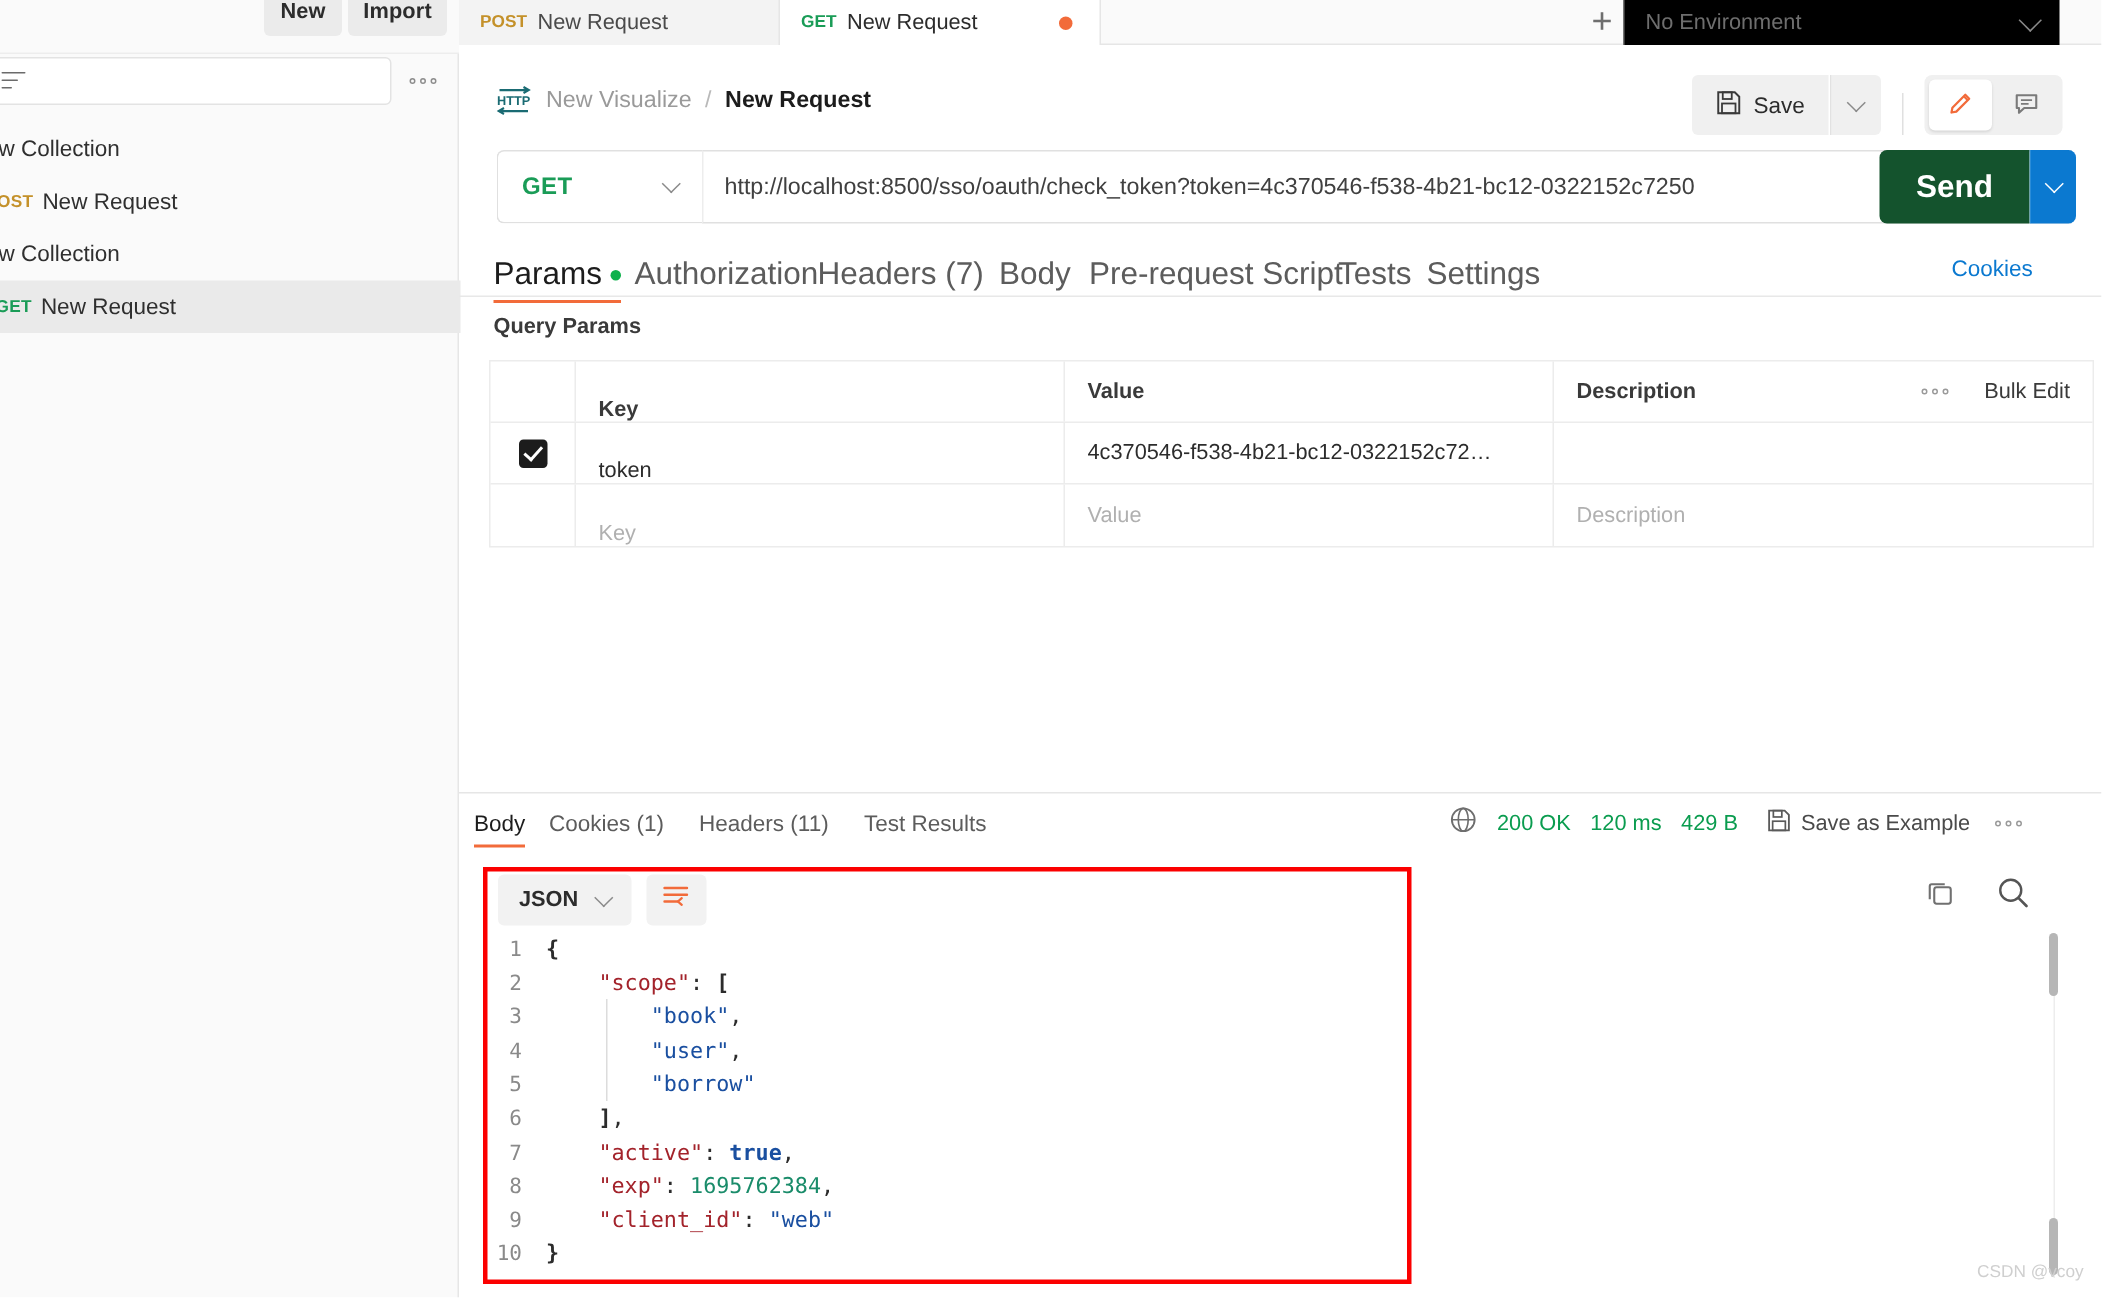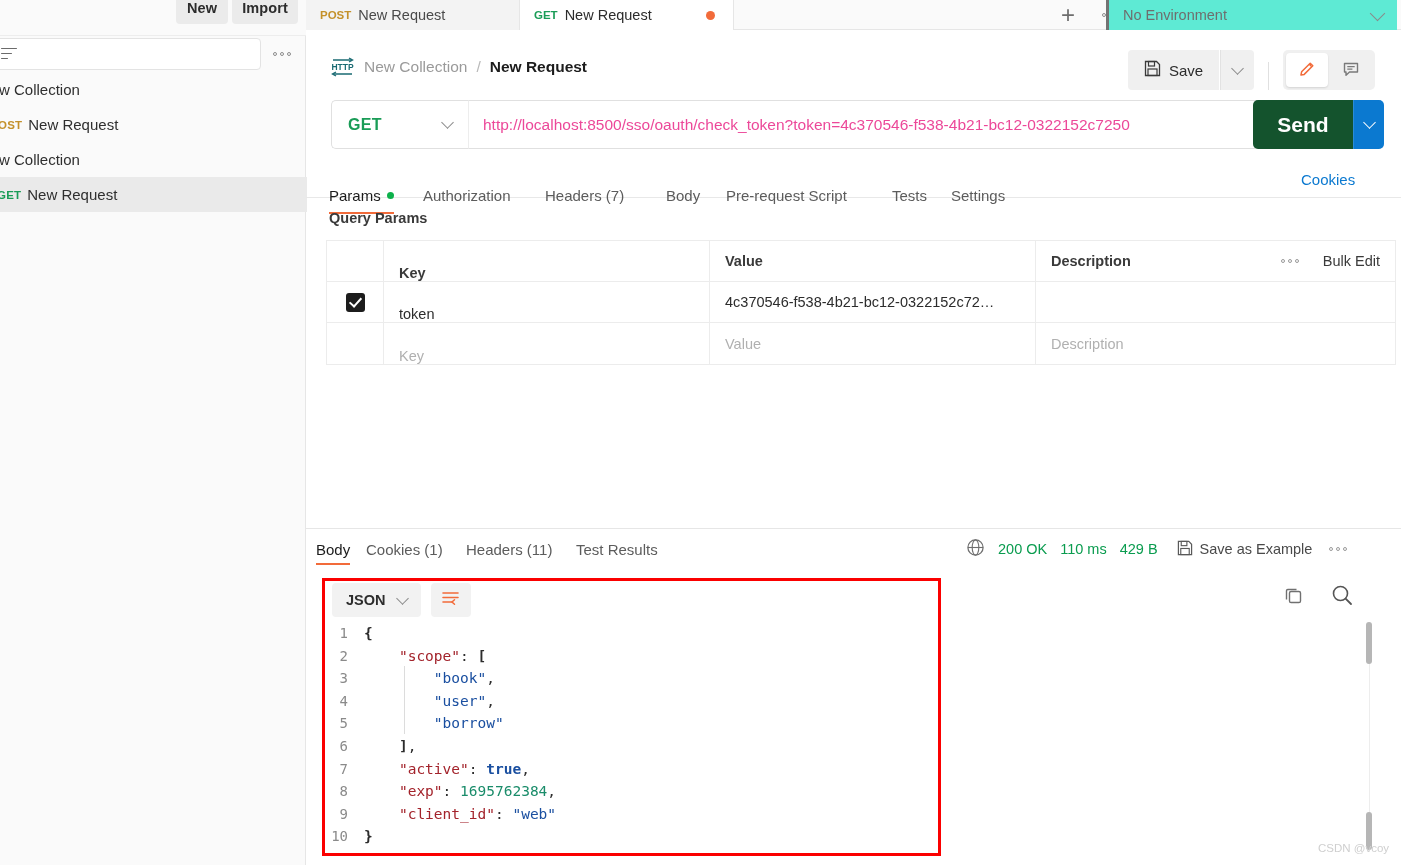--- a/index.html
+++ b/index.html
@@ -45,21 +45,21 @@
   }
   .filter-icon i:nth-child(1){ top: 0;  width: 16px; }
   .filter-icon i:nth-child(2){ top: 5px; width: 11px; }
   .filter-icon i:nth-child(3){ top: 10px; width: 7px; }
   .sb-dots {
     position: absolute; left: 268px; top: 6px; width: 28px; height: 20px;
     display: flex; align-items: center; justify-content: center; gap: 3px; cursor: pointer;
   }
   .sb-dots span { width: 4px; height: 4px; border-radius: 50%; border: 1px solid #8d8d8d; }
 
-  .sb-list { position: absolute; left: 0; top: 72px; width: 307px; }
+  .sb-list { position: absolute; left: 0; top: 82px; width: 307px; }
   .sb-row {
     position: relative; height: 35px; display: flex; align-items: center;
     padding-left: 0; cursor: pointer; font-size: 15px; color: #2f2f2f;
   }
   .sb-row.selected { background: #eaeaea; }
   .sb-row .meth {
     font-size: 11.5px; font-weight: 700; letter-spacing: .2px;
     margin-right: 6px; white-space: nowrap;
   }
   .meth-post { color: #c4912a; }
@@ -88,23 +88,23 @@
     position: absolute; left: 745px; top: 0; width: 34px; height: 30px;
     display: flex; align-items: center; justify-content: center; cursor: pointer;
     color: #6e6e6e; font-size: 24px; font-weight: 300; line-height: 1;
   }
   .tab-dots {
     position: absolute; left: 788px; top: 0; width: 34px; height: 30px;
     display: flex; align-items: center; justify-content: center; gap: 3px; cursor: pointer;
   }
   .tab-dots span { width: 4px; height: 4px; border-radius: 50%; border: 1px solid #8d8d8d; }
   .env-wrap {
-    position: absolute; left: 800px; top: 0; width: 291px; height: 30px;
-    border-left: 3px solid #737373; display: flex; align-items: center;
-    padding: 0 14px; cursor: pointer; background:#5eead4;
+    position: absolute; left: 776px; top: 0; width: 291px; height: 30px;
+    border-left: 1px solid #737373; display: flex; align-items: center;
+    padding: 0 14px; cursor: pointer; background:#000000;
   }
   .env-name { font-size: 14.5px; color: #6e6e6e; flex: 1; }
   .chev { width: 11px; height: 11px; border-right: 1.6px solid #8a8a8a; border-bottom: 1.6px solid #8a8a8a;
           transform: rotate(45deg); margin-bottom: 4px; }
 
   
   .req-head { position: absolute; left: 306px; top: 40px; width: 1095px; height: 60px; background:#fff; }
   .breadcrumb { position: absolute; left: 25px; top: 16px; display: flex; align-items: center; gap: 9px; }
   .http-ico { width: 24px; height: 22px; position: relative; }
   .bc-coll { font-size: 15.5px; color: #9a9a9a; cursor: pointer; }
@@ -131,42 +131,42 @@
   
   .urlbar { position: absolute; left: 331px; top: 100px; width: 1050px; height: 49px; display: flex; }
   .method-box {
     width: 137px; height: 49px; border: 1px solid #e0e0e0; border-right: none;
     border-radius: 5px 0 0 5px; background: #fff; display: flex; align-items: center;
     padding: 0 16px; cursor: pointer;
   }
   .method-name { font-size: 16px; color: #1a9c57; font-weight: 600; flex: 1; letter-spacing: .3px; }
   .url-input {
     flex: 1; height: 49px; border: 1px solid #e0e0e0; border-left: 1px solid #ededed; background: #fff;
-    font-size: 15.5px; color: #ec4899; padding: 0 14px; outline: none;
+    font-size: 15.5px; color: #404040; padding: 0 14px; outline: none;
     font-family: "Liberation Sans", sans-serif;
   }
   .send-btn {
     width: 100px; height: 49px; background: #14532d; color: #fff; border: none;
     border-radius: 5px 0 0 5px; font-size: 21px; font-weight: 700; cursor: pointer;
     display:flex; align-items:center; justify-content:center;
   }
   .send-caret {
     width: 31px; height: 49px; background: #0b79d0; border: none; border-left: 1px solid #2a8cd8;
     border-radius: 0 5px 5px 0; cursor: pointer; display:flex; align-items:center; justify-content:center;
   }
   .send-wrap { position: absolute; left: 1253px; top: 100px; display:flex; }
 
   
   .rtabs {
     position: absolute; left: 306px; top: 160px; width: 1095px; height: 38px;
     border-bottom: 1px solid #e8e8e8;
   }
   .rtab {
-    position: absolute; top: 16px; height: 38px; display: flex; align-items: center; gap: 6px;
-    font-size: 15px; color: #5c5c5c; cursor: pointer;
+    position: absolute; top: 4px; height: 38px; display: flex; align-items: center; gap: 6px;
+    font-size: 21px; color: #5c5c5c; cursor: pointer;
   }
   .rtab.active { color: #1c1c1c; }
   .rtab.active::after {
     content:""; position: absolute; left: 0; right: 0; bottom: 0; height: 2.5px; background: #f26b3a;
   }
   .greendot { width: 7px; height: 7px; border-radius: 50%; background: #0db14b; }
   .cookies-link {
     position: absolute; left: 995px; top: 0; height: 38px; display: flex; align-items: center;
     font-size: 15px; color: #0b79d0; cursor: pointer;
   }
@@ -334,21 +334,21 @@
   <div class="req-head">
     <div class="breadcrumb">
       <span class="http-ico">
         <svg width="24" height="22" viewBox="0 0 24 22">
           <path d="M2 4 H21 M2 18 H21" stroke="#1a6b73" stroke-width="1.5" fill="none"></path>
           <path d="M18 2 L21.5 4 L18 6" stroke="#1a6b73" stroke-width="1.4" fill="none"></path>
           <path d="M5 16 L1.5 18 L5 20" stroke="#1a6b73" stroke-width="1.4" fill="none"></path>
           <text x="11.5" y="14" font-size="8.5" font-family="Liberation Sans, sans-serif" font-weight="700" fill="#1a6b73" text-anchor="middle">HTTP</text>
         </svg>
       </span>
-      <span class="bc-coll">New Collection</span>
+      <span class="bc-coll">New Visualize</span>
       <span class="bc-sep">/</span>
       <span class="bc-req">New Request</span>
     </div>
 
     <div class="save-group">
       <button class="save-btn">
         <span>
           <svg width="17" height="17" viewBox="0 0 17 17">
             <path d="M1.5 1.5 H12.5 L15.5 4.5 V15.5 H1.5 Z" fill="none" stroke="#3a3a3a" stroke-width="1.3"></path>
             <rect x="4.5" y="1.5" width="6" height="4.5" fill="none" stroke="#3a3a3a" stroke-width="1.2"></rect>
@@ -489,21 +489,21 @@
 
     <div class="resp-meta">
       <span>
         <svg width="19" height="19" viewBox="0 0 19 19">
           <circle cx="9.5" cy="9.5" r="7.6" fill="none" stroke="#6e6e6e" stroke-width="1.25"></circle>
           <ellipse cx="9.5" cy="9.5" rx="3.3" ry="7.6" fill="none" stroke="#6e6e6e" stroke-width="1.1"></ellipse>
           <path d="M2 9.5 H17" stroke="#6e6e6e" stroke-width="1.1"></path>
         </svg>
       </span>
       <span class="rm-green">200 OK</span>
-      <span class="rm-green">110 ms</span>
+      <span class="rm-green">120 ms</span>
       <span class="rm-green">429 B</span>
       <span class="rm-save">
         <span>
           <svg width="16" height="16" viewBox="0 0 17 17">
             <path d="M1.5 1.5 H12.5 L15.5 4.5 V15.5 H1.5 Z" fill="none" stroke="#5a5a5a" stroke-width="1.3"></path>
             <rect x="4.5" y="1.5" width="6" height="4.5" fill="none" stroke="#5a5a5a" stroke-width="1.2"></rect>
             <rect x="4" y="9" width="9" height="6.5" fill="none" stroke="#5a5a5a" stroke-width="1.2"></rect>
           </svg>
         </span>
         <span>Save as Example</span>

